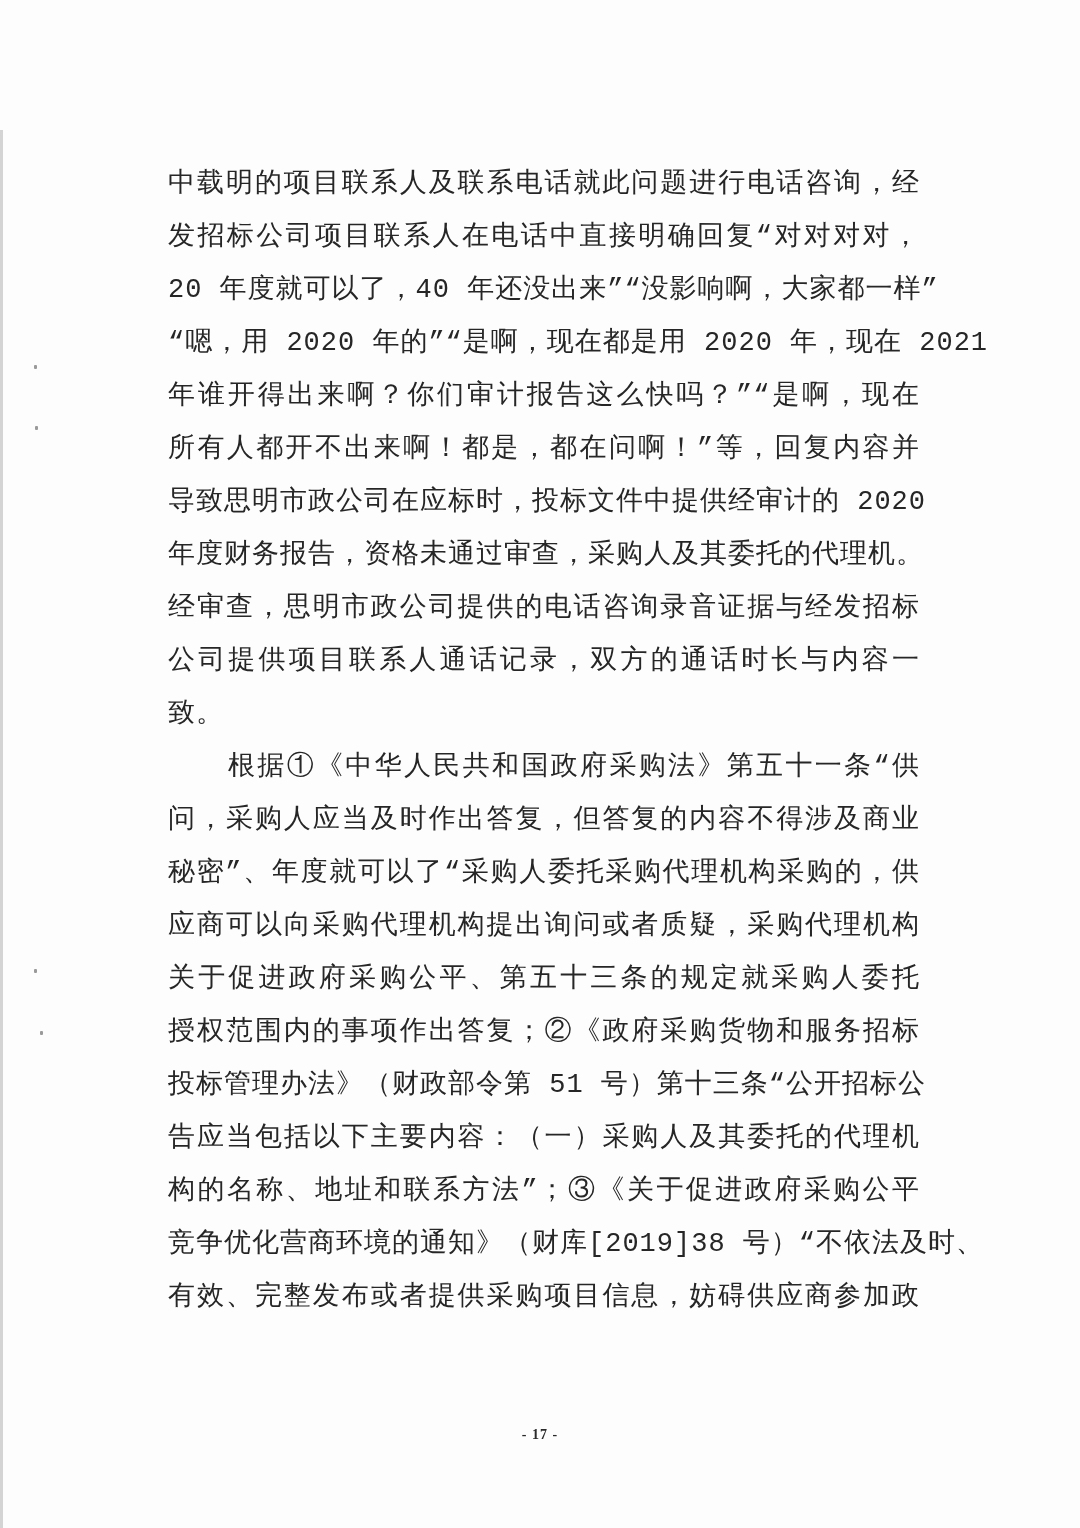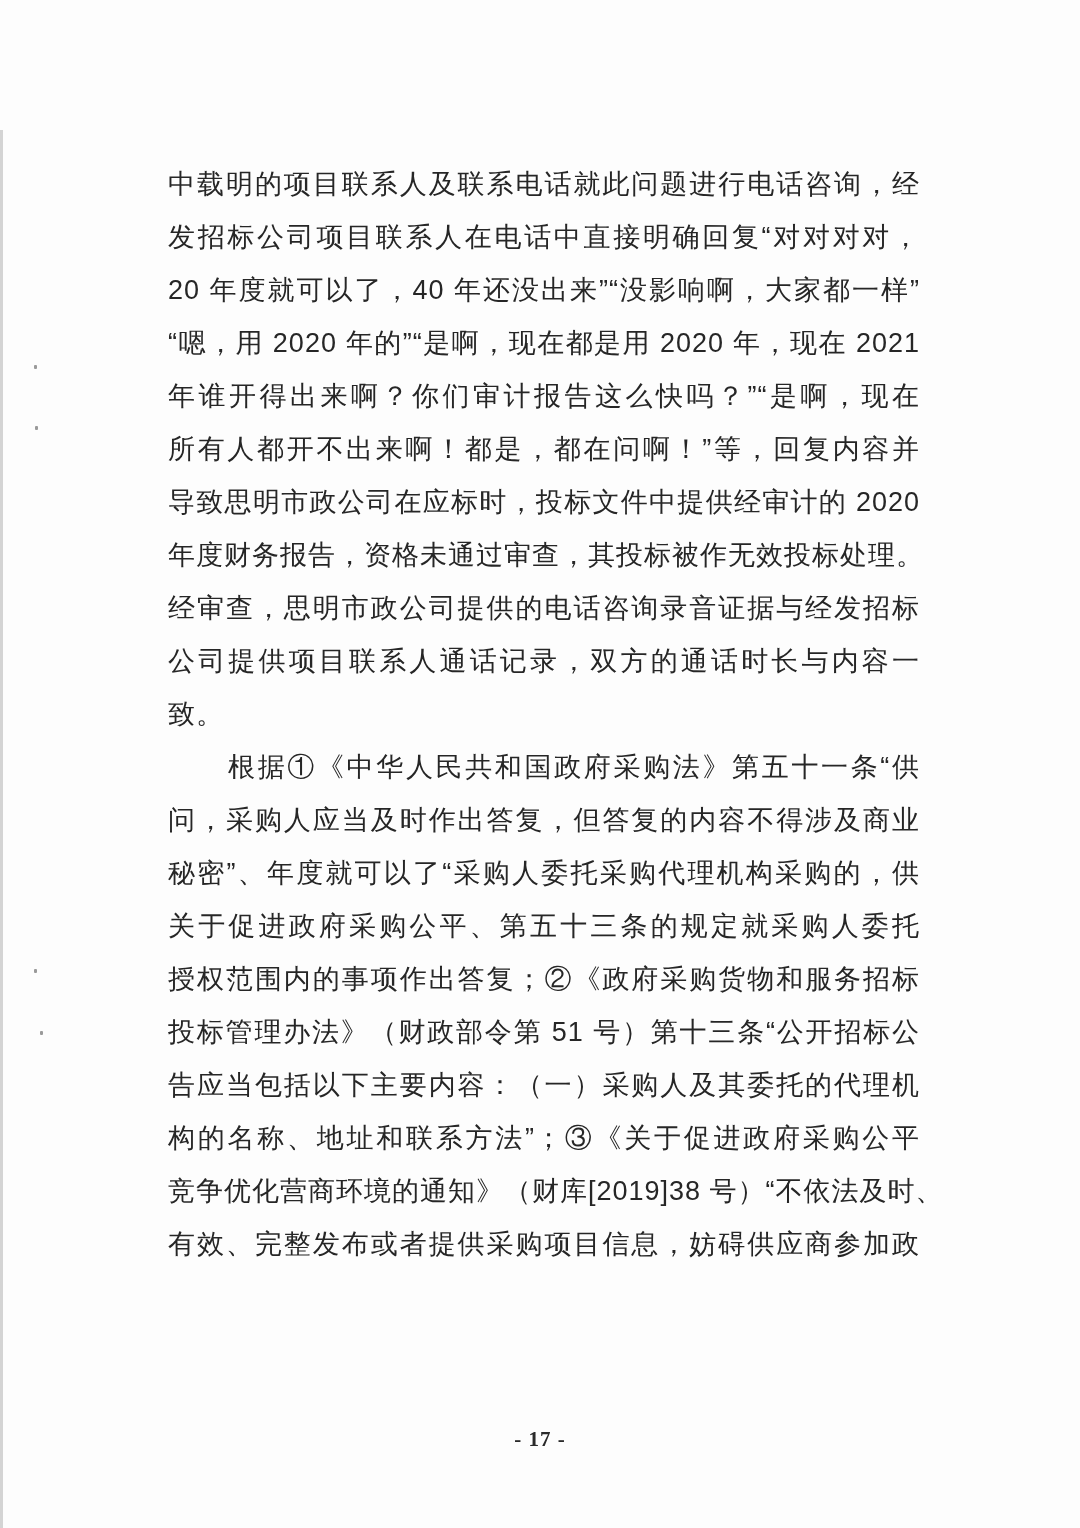--- a/index.html
+++ b/index.html
@@ -31,42 +31,42 @@
     }
     .text-block {
       position: absolute;
       left: 168px;
       top: 158px;
       width: 752px;
     }
     .line {
       height: 53px;
       line-height: 53px;
-      font-family: Liberation Sans, sans-serif;
+      font-family: Liberation Mono, monospace;
       font-size: 27px;
       color: #262626;
       white-space: nowrap;
       text-align: justify;
       text-align-last: justify;
       letter-spacing: 1px;
     }
     .line.last {
       text-align-last: left;
     }
     .line.indent {
       padding-left: 60px;
     }
     .page-number {
       position: absolute;
       left: 0;
       width: 1080px;
       top: 1427px;
       text-align: center;
       font-family: "Liberation Serif", "DejaVu Serif", serif;
-      font-size: 21px;
+      font-size: 14px;
       font-weight: bold;
       color: #2a2a2a;
       letter-spacing: 1px;
     }
   </style>
 </head>
 <body>
 
 <div class="page-edge"></div>
 <div class="margin-mark" style="left:34px;top:365px;"></div>
@@ -77,30 +77,31 @@
 <div class="text-block">
 
   <div class="paragraph">
     <div class="line">中载明的项目联系人及联系电话就此问题进行电话咨询，经</div>
     <div class="line">发招标公司项目联系人在电话中直接明确回复“对对对对，</div>
     <div class="line">20 年度就可以了，40 年还没出来”“没影响啊，大家都一样”</div>
     <div class="line">“嗯，用 2020 年的”“是啊，现在都是用 2020 年，现在 2021</div>
     <div class="line">年谁开得出来啊？你们审计报告这么快吗？”“是啊，现在</div>
     <div class="line">所有人都开不出来啊！都是，都在问啊！”等，回复内容并</div>
     <div class="line">导致思明市政公司在应标时，投标文件中提供经审计的 2020</div>
-    <div class="line">年度财务报告，资格未通过审查，其投标被作无效投标处理。</div>
+    <div class="line">年度财务报告，资格未通过审查，采购人及其委托的代理机。</div>
     <div class="line">经审查，思明市政公司提供的电话咨询录音证据与经发招标</div>
     <div class="line">公司提供项目联系人通话记录，双方的通话时长与内容一</div>
     <div class="line last">致。</div>
   </div>
 
   <div class="paragraph">
     <div class="line indent">根据①《中华人民共和国政府采购法》第五十一条“供</div>
     <div class="line">问，采购人应当及时作出答复，但答复的内容不得涉及商业</div>
     <div class="line">秘密”、年度就可以了“采购人委托采购代理机构采购的，供</div>
+    <div class="line">应商可以向采购代理机构提出询问或者质疑，采购代理机构</div>
     <div class="line">关于促进政府采购公平、第五十三条的规定就采购人委托</div>
     <div class="line">授权范围内的事项作出答复；②《政府采购货物和服务招标</div>
     <div class="line">投标管理办法》（财政部令第 51 号）第十三条“公开招标公</div>
     <div class="line">告应当包括以下主要内容：（一）采购人及其委托的代理机</div>
     <div class="line">构的名称、地址和联系方法”；③《关于促进政府采购公平</div>
     <div class="line">竞争优化营商环境的通知》（财库[2019]38 号）“不依法及时、</div>
     <div class="line">有效、完整发布或者提供采购项目信息，妨碍供应商参加政</div>
   </div>
 </div>
 

